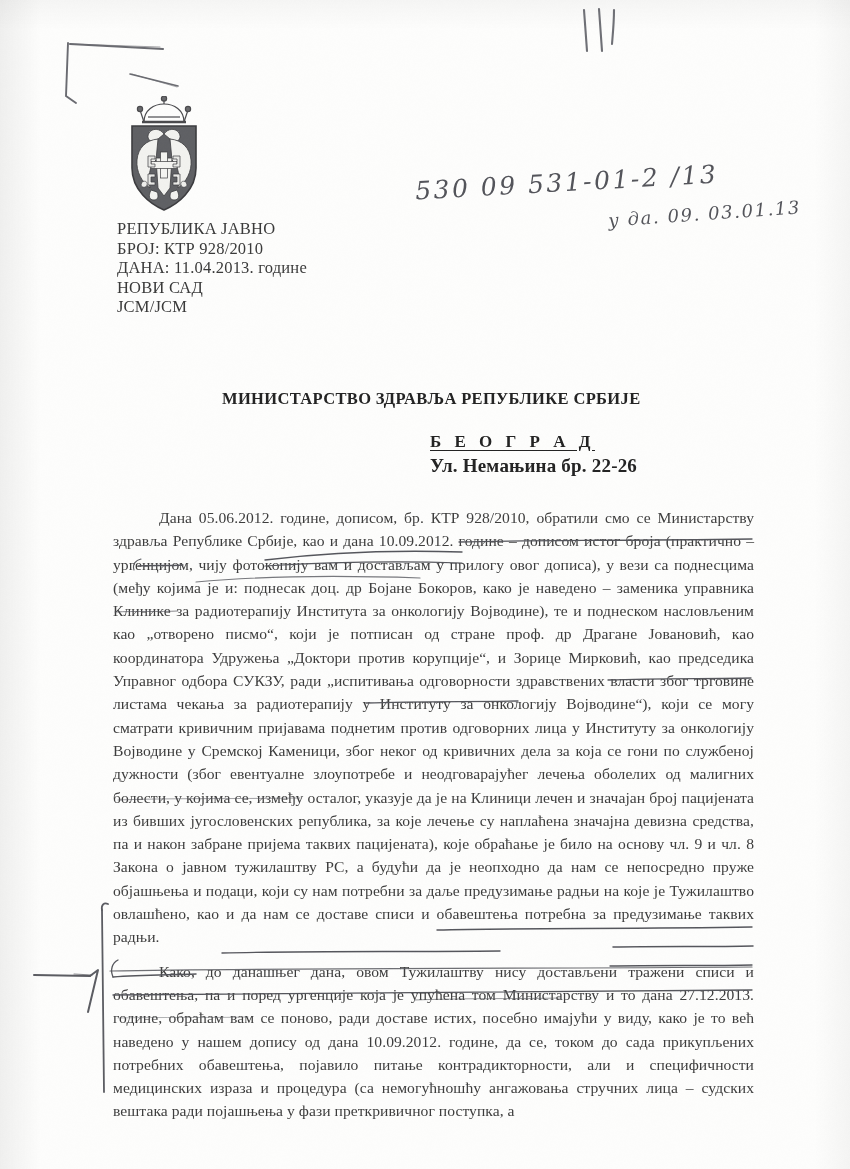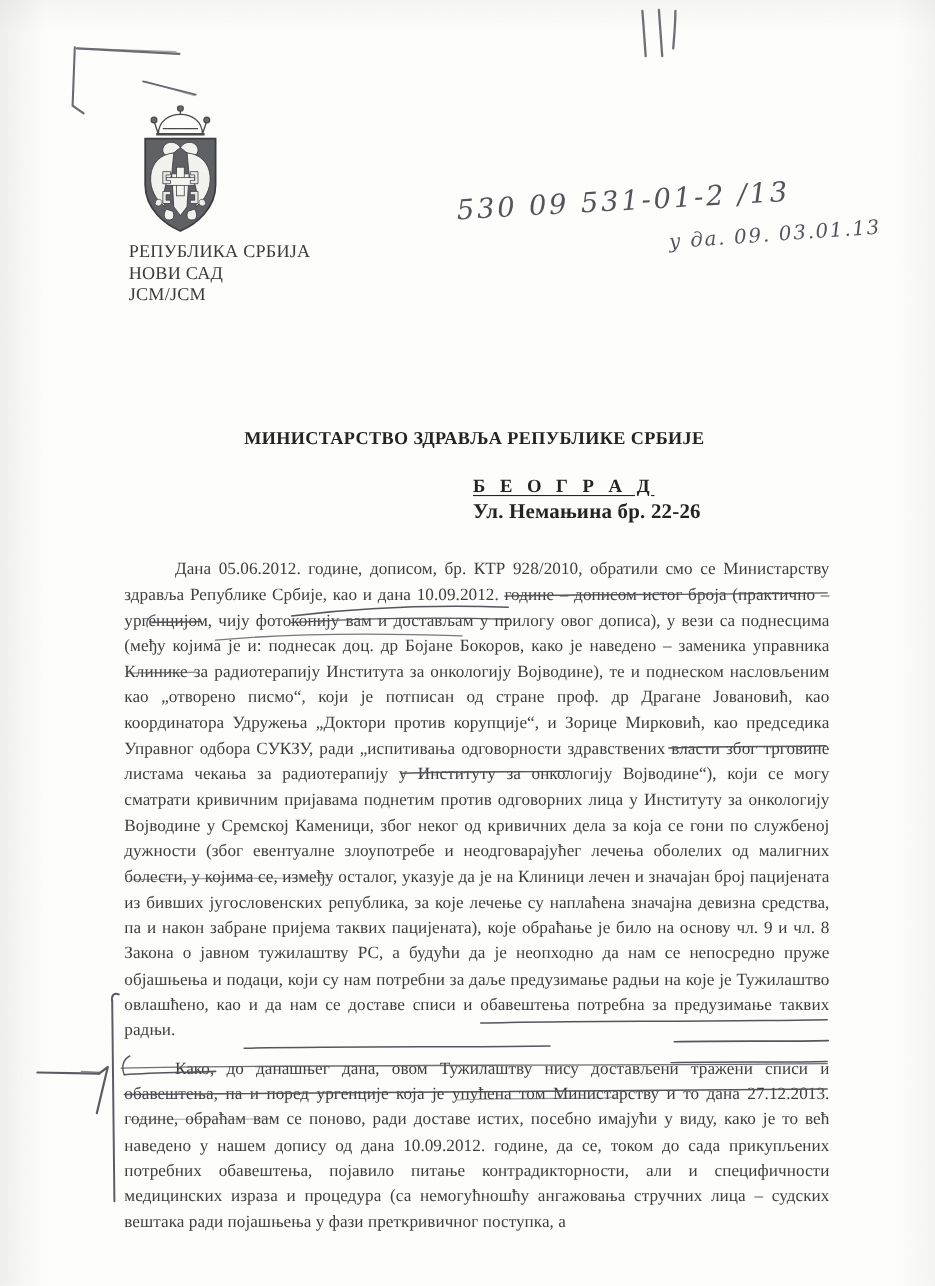--- a/index.html
+++ b/index.html
@@ -201,21 +201,23 @@
       <path d="M62,78 h-7 v3 h4 v5 h-4 v3 h7 z"></path>
     </g>
 
     <g fill="#eeeeeb" stroke="#3c3c3f" stroke-width="0.6">
       <path d="M24,86 c3,-2 6,0 5,3 c-1,3 -5,3 -6,0 z"></path>
       <path d="M68,86 c-3,-2 -6,0 -5,3 c1,3 5,3 6,0 z"></path>
     </g>
   </svg>
 
   <div id="letterhead">
-    <div class="lh-line">РЕПУБЛИКА СРБИЈА</div>
+    <div class="lh-line">РЕПУБЛИКА ЈАВНО</div>
+    <div class="lh-line">БРОЈ: КТР 928/2010</div>
+    <div class="lh-line">ДАНА: 11.04.2013. године</div>
     <div class="lh-line">НОВИ САД</div>
     <div class="lh-line">JCM/JCM</div>
   </div>
 
   <div class="hand" id="hw-ref">530 09 531-01-2 /13</div>
   <div class="hand" id="hw-date">у да. 09. 03.01.13</div>
 
   <div id="addressee">МИНИСТАРСТВО ЗДРАВЉА РЕПУБЛИКЕ СРБИЈЕ</div>
 
   <div id="city-block">

